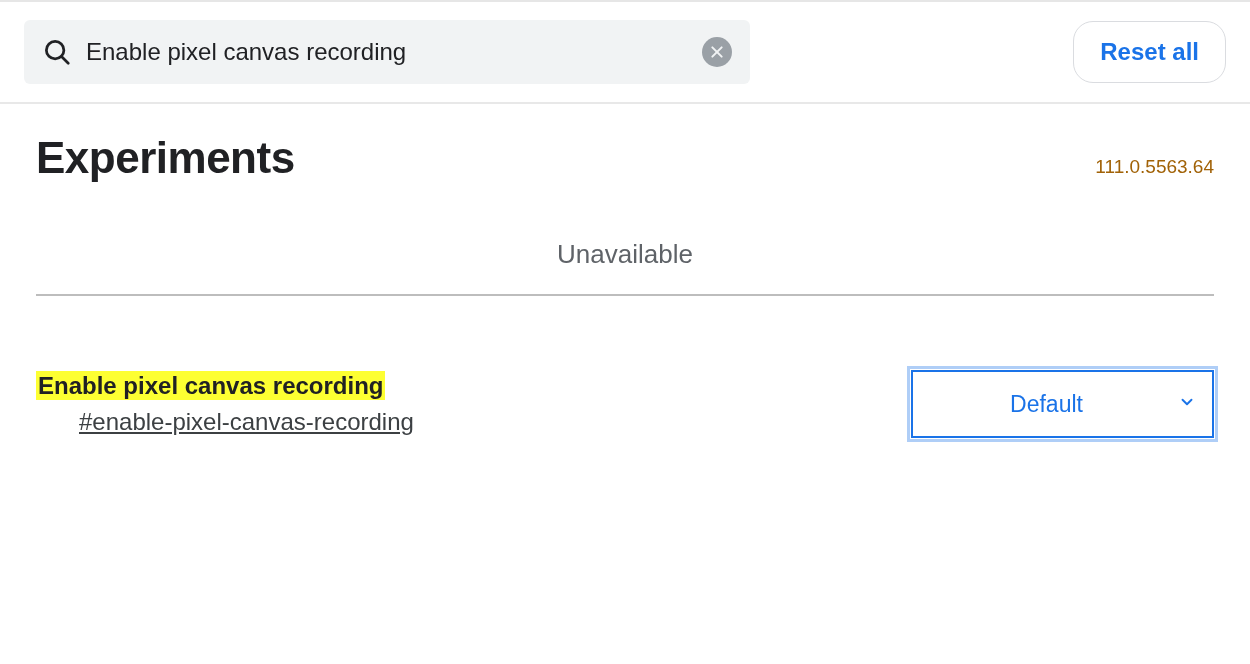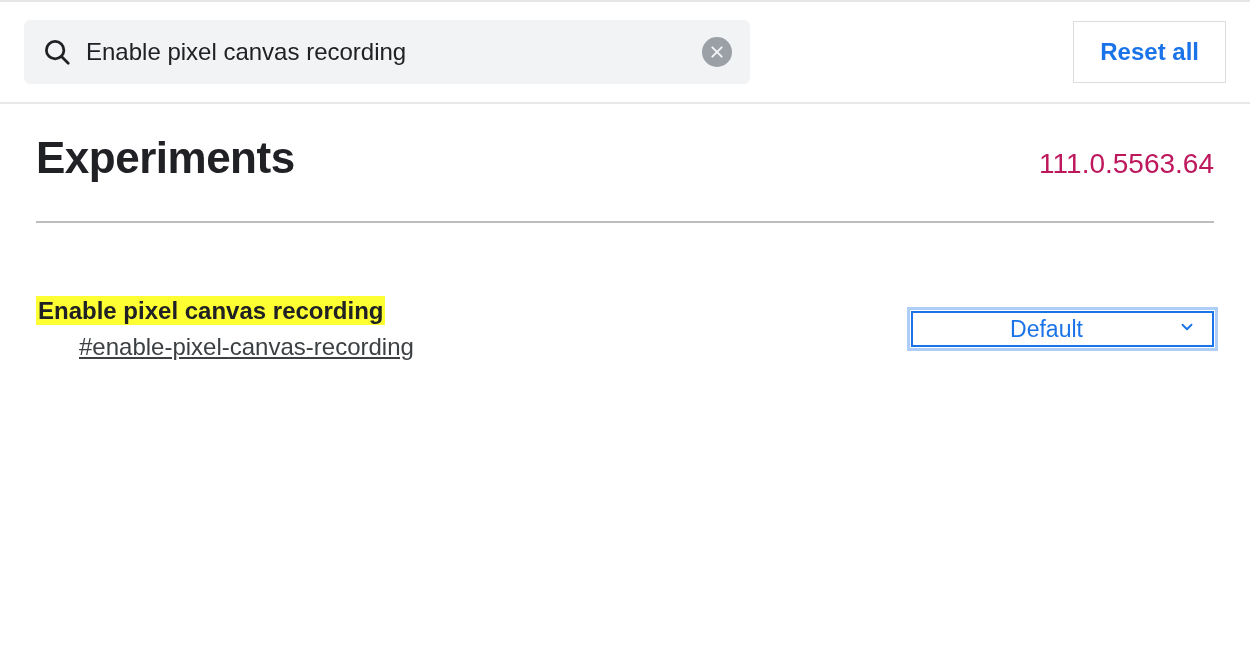--- a/index.html
+++ b/index.html
@@ -40,40 +40,40 @@
     cursor: pointer; flex-shrink: 0;
   }
   .clear-btn svg { width: 16px; height: 16px; color: #f1f3f4; }
 
   .spacer { flex: 1; }
 
   .reset-btn {
     height: 62px;
     padding: 0 26px;
     border: 1px solid #dadce0;
-    border-radius: 0;
+    border-radius: 20px;
     background: #fff;
     color: #1a73e8;
     font-size: 24px;
     font-weight: 600;
     cursor: pointer;
     font-family: inherit;
   }
 
   .content { padding: 0 36px; }
 
   .title-row {
     display: flex;
     align-items: baseline;
     justify-content: space-between;
     padding-top: 29px;
     padding-bottom: 38px;
   }
   .page-title { font-size: 44px; font-weight: 600; letter-spacing: -0.5px; }
-  .version { font-size: 28px; color: #be185d; text-align: center; }
+  .version { font-size: 19px; color: #a16207; text-align: center; }
 
   .tabs {
     display: flex;
     border-bottom: 2px solid #bdbdbd;
   }
   .tab {
     flex: 1;
     text-align: center;
     padding: 18px 0 24px 0;
     font-size: 26px;
@@ -120,21 +120,21 @@
     margin-left: 43px;
   }
 
   .flag-select-wrap {
     position: relative;
     width: 303px;
     flex-shrink: 0;
   }
   .flag-select {
     width: 100%;
-    height: 36px;
+    height: 68px;
     border: 2px solid #1a73e8;
     outline: 3px solid rgba(26,115,232,0.35);
     outline-offset: 1px;
     background: #fff;
     color: #1a73e8;
     font-size: 23px;
     font-weight: 500;
     text-align: center;
     padding: 0 40px 0 8px;
     appearance: none;
@@ -174,20 +174,21 @@
 </div>
 
 <div class="content">
 
   <div class="title-row">
     <h1 class="page-title">Experiments</h1>
     <div class="version">111.0.5563.64</div>
   </div>
 
   <div class="tabs">
+    <div class="tab">Unavailable</div>
   </div>
 
   <div class="flag-block">
     <div class="flag-text">
       <div>
         <span class="flag-title">Enable pixel canvas recording</span>
       </div>
       <a class="flag-anchor">#enable-pixel-canvas-recording</a>
     </div>
     <div class="flag-select-wrap">

